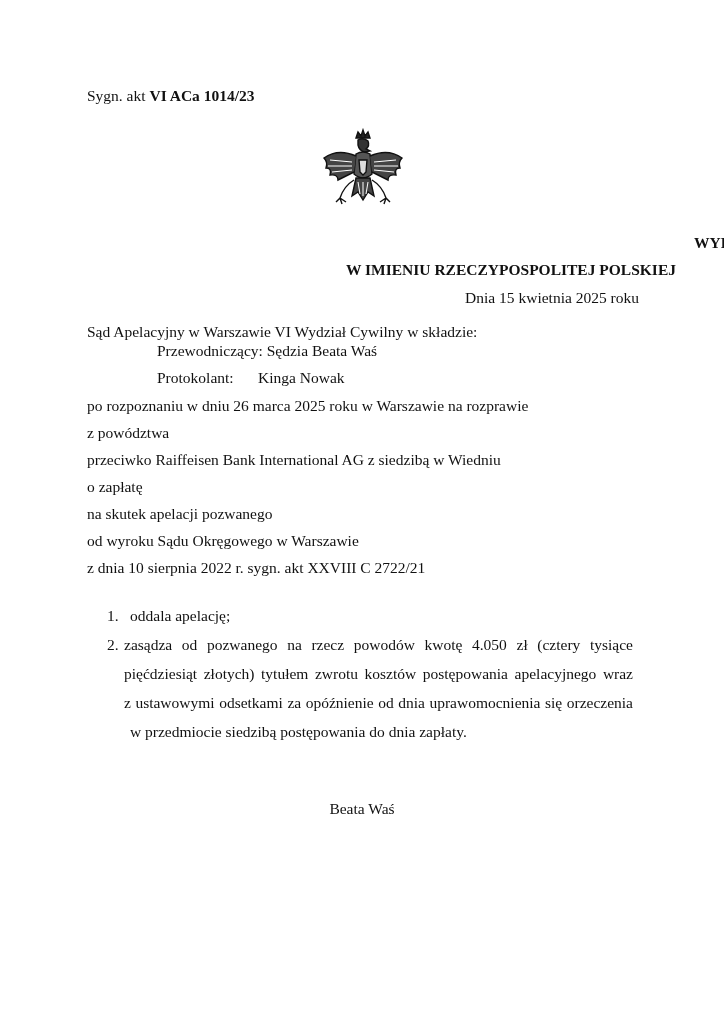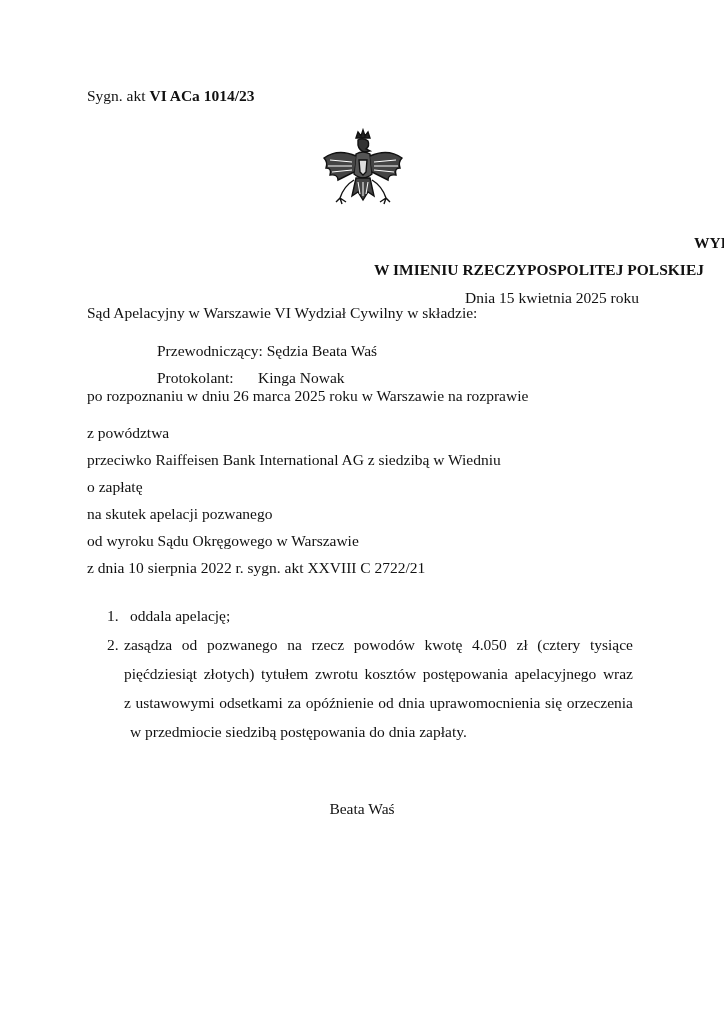--- a/index.html
+++ b/index.html
@@ -26,21 +26,21 @@
     .sig-ref { left: 87px; top: 87px; }
     .sig-ref .bold { font-weight: bold; }
     .emblem {
       left: 318px; top: 128px;
       width: 90px; height: 92px;
     }
     .title {
       left: 0; width: 724px; text-align: right; font-weight: bold; padding-left: 32px;
     }
     .title-1 { top: 234px; left: 0; width: 724px; }
-    .title-2 { top: 261px; left: 0; width: 644px; margin-left: 28px; }
+    .title-2 { top: 261px; left: 0; width: 644px; }
     .date-line { top: 289px; right: 85px; }
     .line { left: 87px; }
     .indent { left: 157px; }
     .protokolant-label { left: 157px; }
     .protokolant-name { left: 258px; }
     .list-num { left: 107px; }
     .list-text { left: 130px; }
     .justify {
       position: absolute;
       left: 124px;
@@ -92,26 +92,26 @@
         <path d="M54 52 Q64 58 68 70 L72 74 M68 70 L66 76 M68 70 L62 74" fill="none"></path>
       </g>
     </svg>
   </div>
 
   <div class="abs title title-1">WYROK</div>
   <div class="abs title title-2">W IMIENIU RZECZYPOSPOLITEJ POLSKIEJ</div>
 
   <div class="abs date-line">Dnia 15 kwietnia 2025 roku</div>
 
-  <div class="abs line" style="top:304px;">Sąd Apelacyjny w Warszawie VI Wydział Cywilny w składzie:</div>
+  <div class="abs line" style="top:323px;">Sąd Apelacyjny w Warszawie VI Wydział Cywilny w składzie:</div>
   <div class="abs indent" style="top:342px;">Przewodniczący: Sędzia Beata Waś</div>
   <div class="abs protokolant-label" style="top:369px;">Protokolant:</div>
   <div class="abs protokolant-name" style="top:369px;">Kinga Nowak</div>
 
-  <div class="abs line" style="top:387px;">po rozpoznaniu w dniu 26 marca 2025 roku w Warszawie na rozprawie</div>
+  <div class="abs line" style="top:397px;">po rozpoznaniu w dniu 26 marca 2025 roku w Warszawie na rozprawie</div>
   <div class="abs line" style="top:424px;">z powództwa</div>
   <div class="abs line" style="top:451px;">przeciwko Raiffeisen Bank International AG z siedzibą w Wiedniu</div>
   <div class="abs line" style="top:478px;">o zapłatę</div>
   <div class="abs line" style="top:505px;">na skutek apelacji pozwanego</div>
   <div class="abs line" style="top:532px;">od wyroku Sądu Okręgowego w Warszawie</div>
   <div class="abs line" style="top:559px;">z dnia 10 sierpnia 2022 r. sygn. akt XXVIII C 2722/21</div>
 
   <div class="abs list-num" style="top:607px;">1.</div>
   <div class="abs list-text" style="top:607px;">oddala apelację;</div>
 

